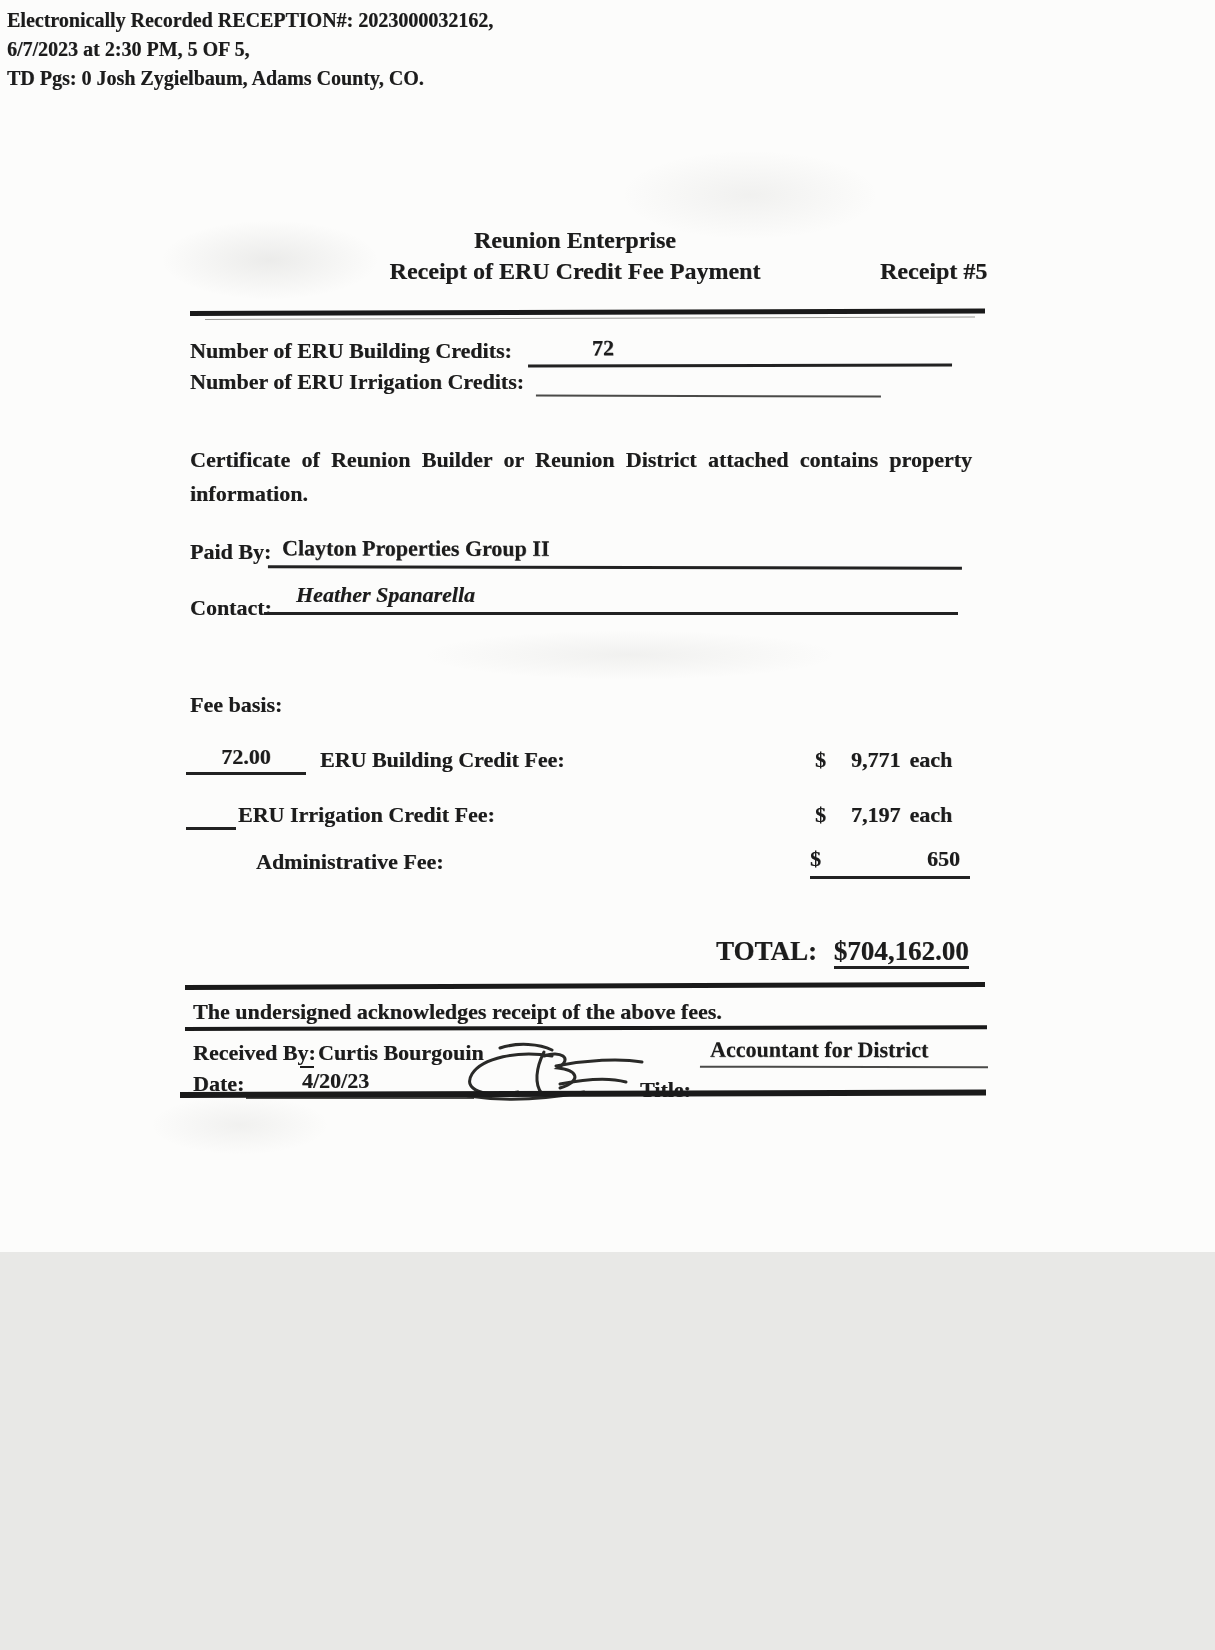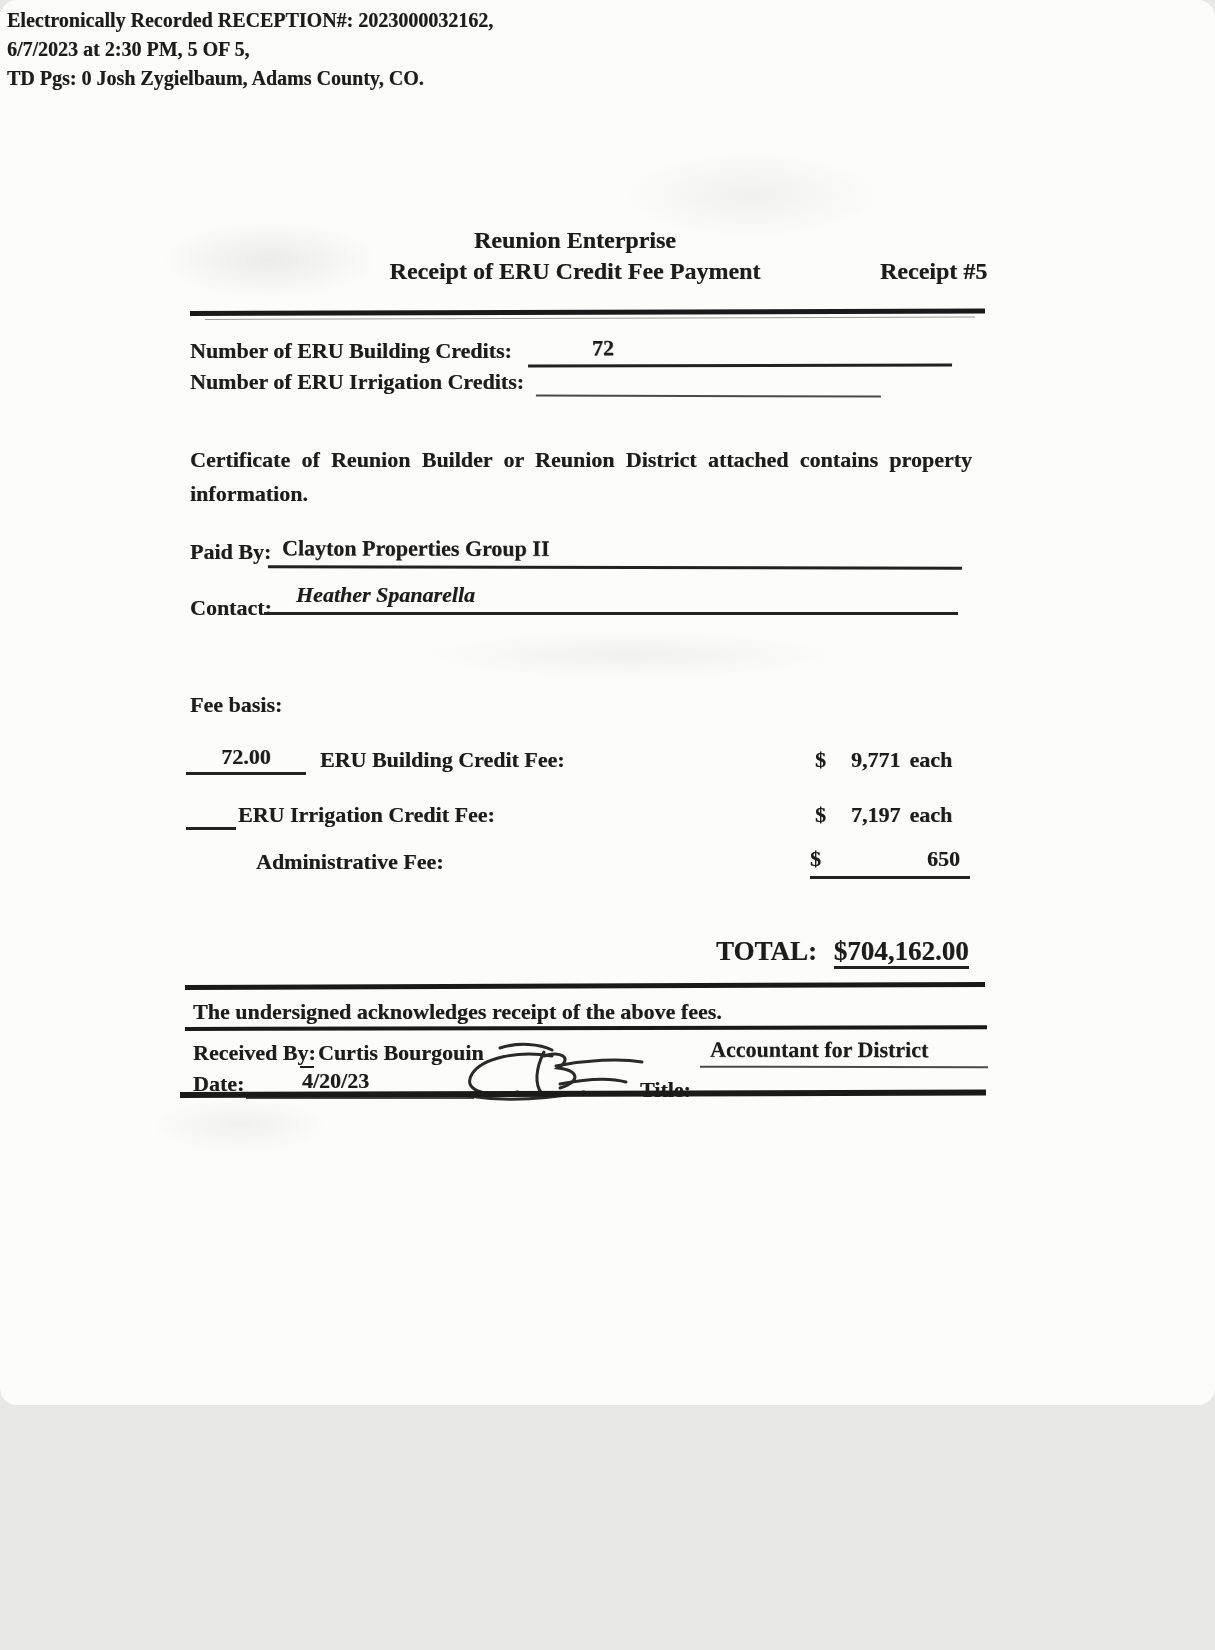--- a/index.html
+++ b/index.html
@@ -1,25 +1,24 @@
 <!DOCTYPE html>
 <html><head>
 <meta charset="utf-8">
 <style>
   html,body{margin:0;padding:0;background:#e8e8e6;}
   .page{
     position:relative;
-    width:1215px;height:1405px;
+    width:1215px;height:1252px;
     margin:0 auto;
     background:#fcfcfb;
     font-family:"Liberation Serif","DejaVu Serif",serif;
     font-weight:700;
     color:#1c1c1c;
     overflow:hidden;
-    border-radius:17px;
   }
   .abs{position:absolute;}
   .fuzz{text-shadow:0.4px 0.4px 0.6px rgba(50,50,50,0.55);}
   .fs20{font-size:20px;line-height:29px;}
   .fs22{font-size:22px;line-height:26px;}
   .fs24{font-size:24px;line-height:31px;}
   .fs27{font-size:27px;line-height:30px;}
   .rule{position:absolute;background:#1a1a1a;transform-origin:left center;}
   .rule-echo{position:absolute;background:#9a9a96;height:1px;transform-origin:left center;}
   .u3{border-bottom:3px solid #222;}

